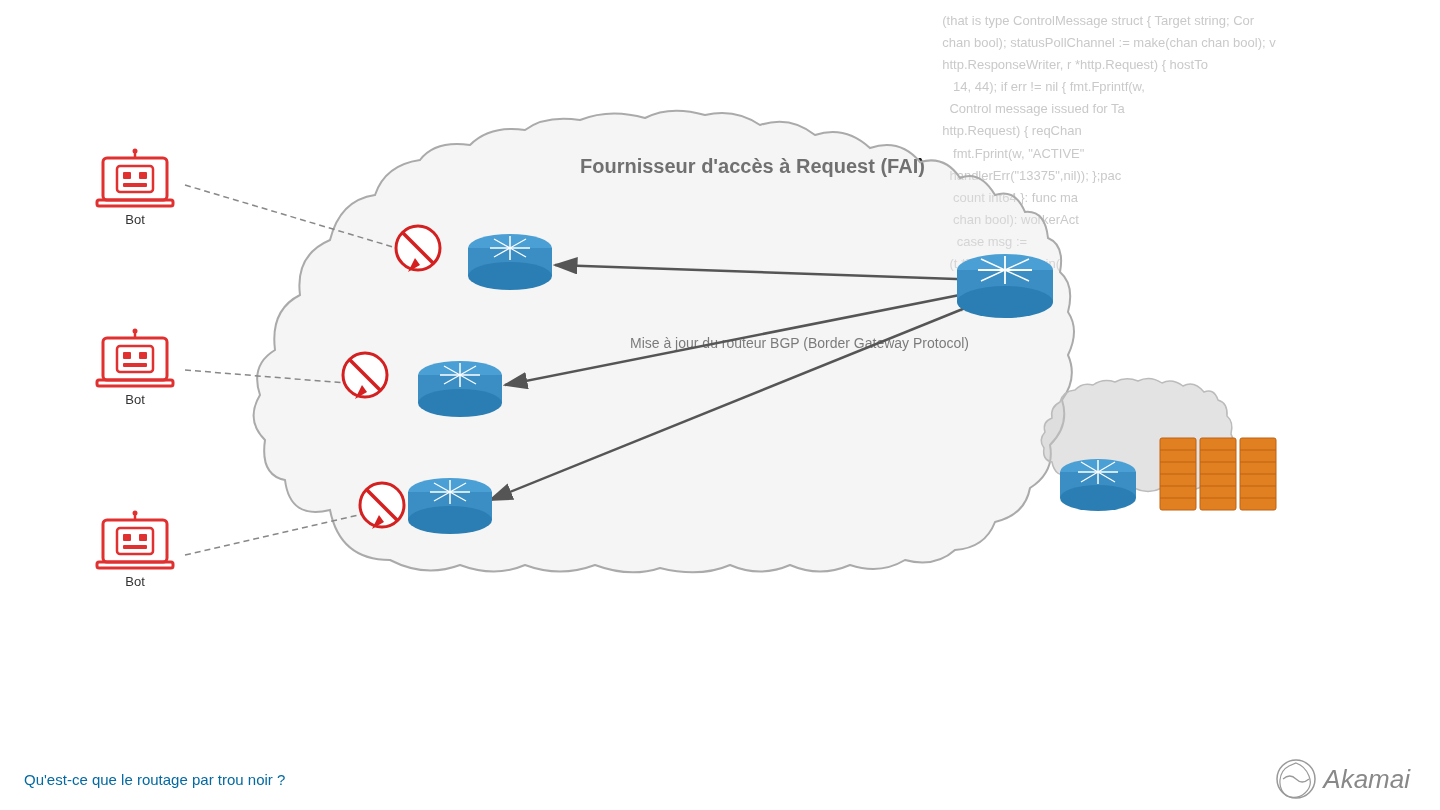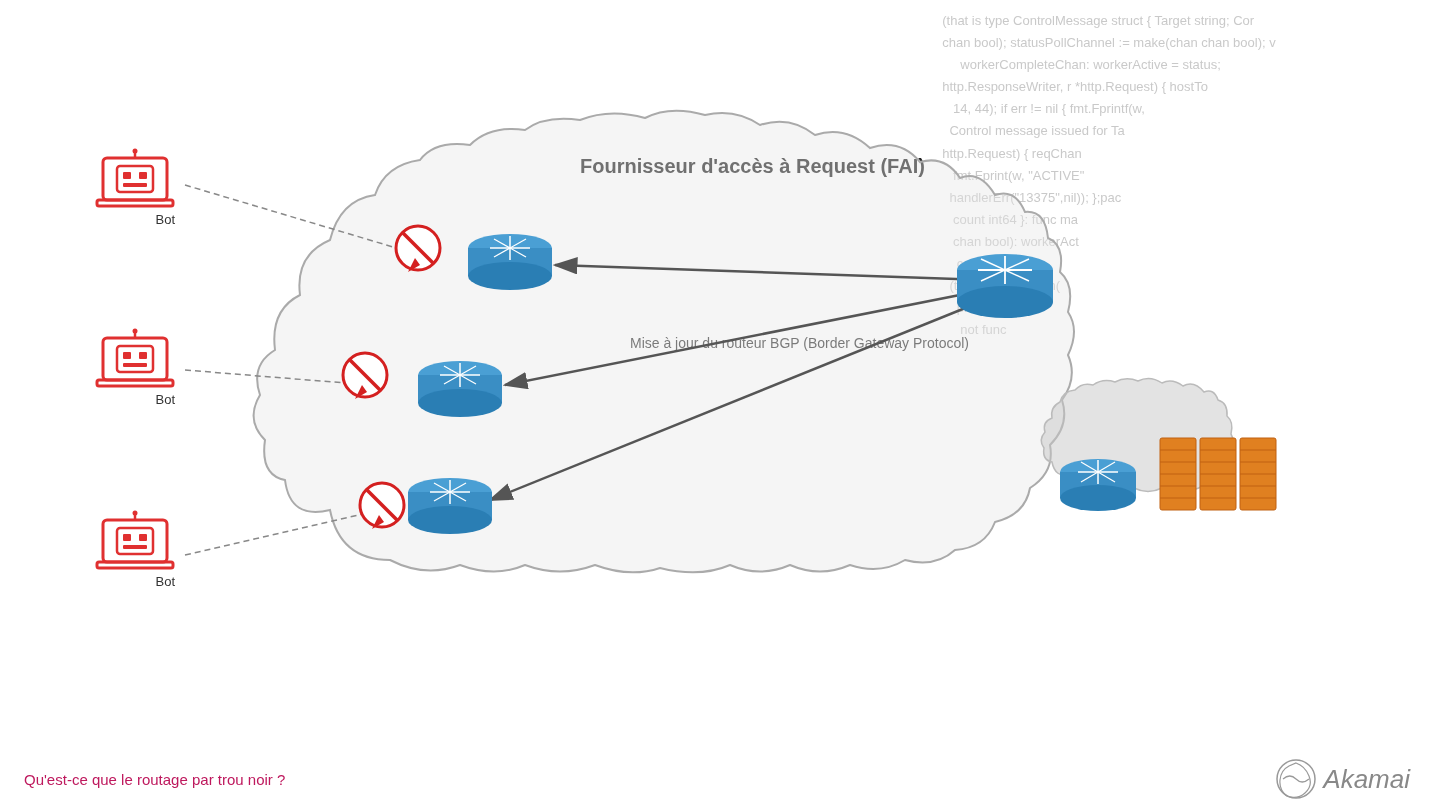--- a/index.html
+++ b/index.html
@@ -49,35 +49,35 @@
       font-size: 14px;
       color: #333;
       white-space: nowrap;
     }
 
     
     .bot-item {
       position: absolute;
       display: flex;
       flex-direction: column;
-      align-items: flex-end;
+      align-items: center;
     }
     .bot-label {
       font-size: 13px;
       color: #333;
       margin-top: 4px;
     }
 
     
     .bottom-question {
       position: absolute;
       bottom: 22px;
       left: 24px;
       font-size: 15px;
-      color: #be185d;
+      color: #0369a1;
     }
 
     
     .akamai-logo {
       position: absolute;
       bottom: 10px;
       right: 30px;
       display: flex;
       align-items: center;
       gap: 6px;
@@ -98,21 +98,20 @@
       height: 810px;
       pointer-events: none;
     }
   </style>
 </head>
 <body>
 
 <div class="code-bg">
   <div>&nbsp;&nbsp;(that is type ControlMessage struct { Target string; Cor</div>
   <div>&nbsp;&nbsp;chan bool); statusPollChannel := make(chan chan bool); v</div>
-  <div>&nbsp;&nbsp;&nbsp;&nbsp;&nbsp;&nbsp;&nbsp;workerCompleteChan: workerActive = status;</div>
   <div>&nbsp;&nbsp;http.ResponseWriter, r *http.Request) { hostTo</div>
   <div>&nbsp;&nbsp;&nbsp;&nbsp;&nbsp;14, 44); if err != nil { fmt.Fprintf(w,</div>
   <div>&nbsp;&nbsp;&nbsp;&nbsp;Control message issued for Ta</div>
   <div>&nbsp;&nbsp;http.Request) { reqChan</div>
   <div>&nbsp;&nbsp;&nbsp;&nbsp;&nbsp;fmt.Fprint(w, "ACTIVE"</div>
   <div>&nbsp;&nbsp;&nbsp;&nbsp;handlerErr("13375",nil)); };pac</div>
   <div>&nbsp;&nbsp;&nbsp;&nbsp;&nbsp;count int64 }: func ma</div>
   <div>&nbsp;&nbsp;&nbsp;&nbsp;&nbsp;chan bool): workerAct</div>
   <div>&nbsp;&nbsp;&nbsp;&nbsp;&nbsp;&nbsp;case msg :=</div>
   <div>&nbsp;&nbsp;&nbsp;&nbsp;(t *T): funcs admin(</div>

